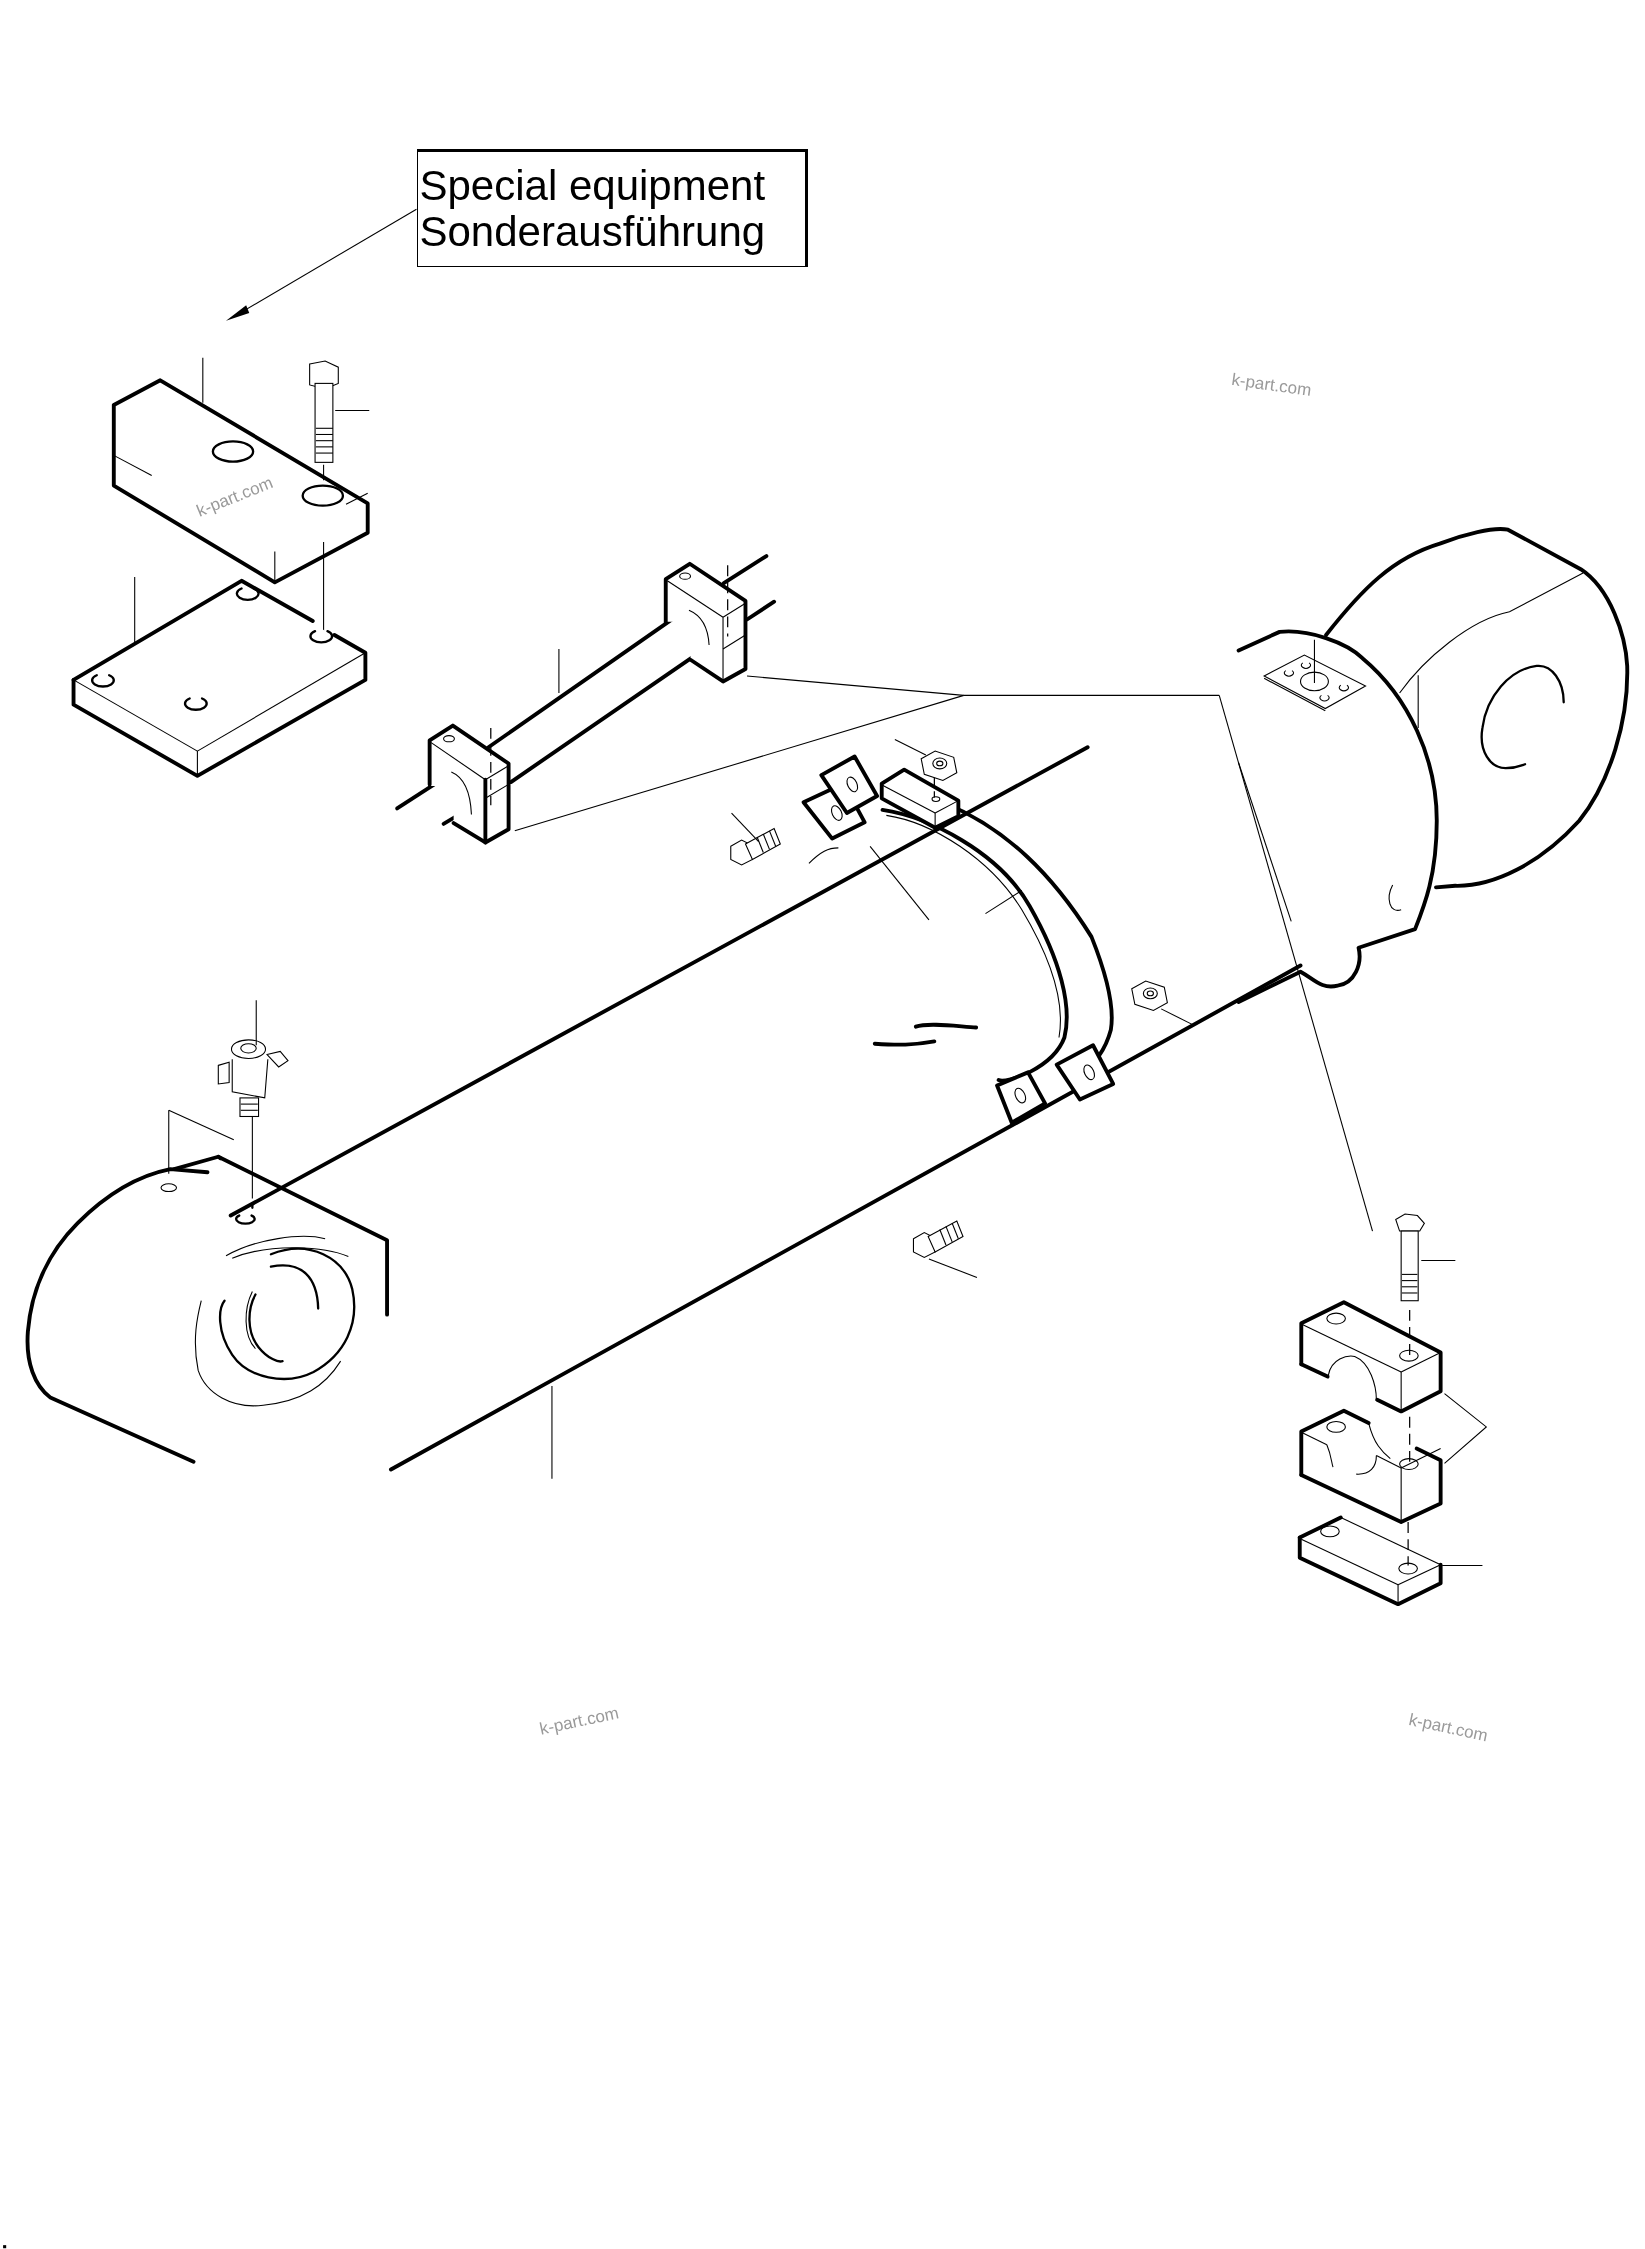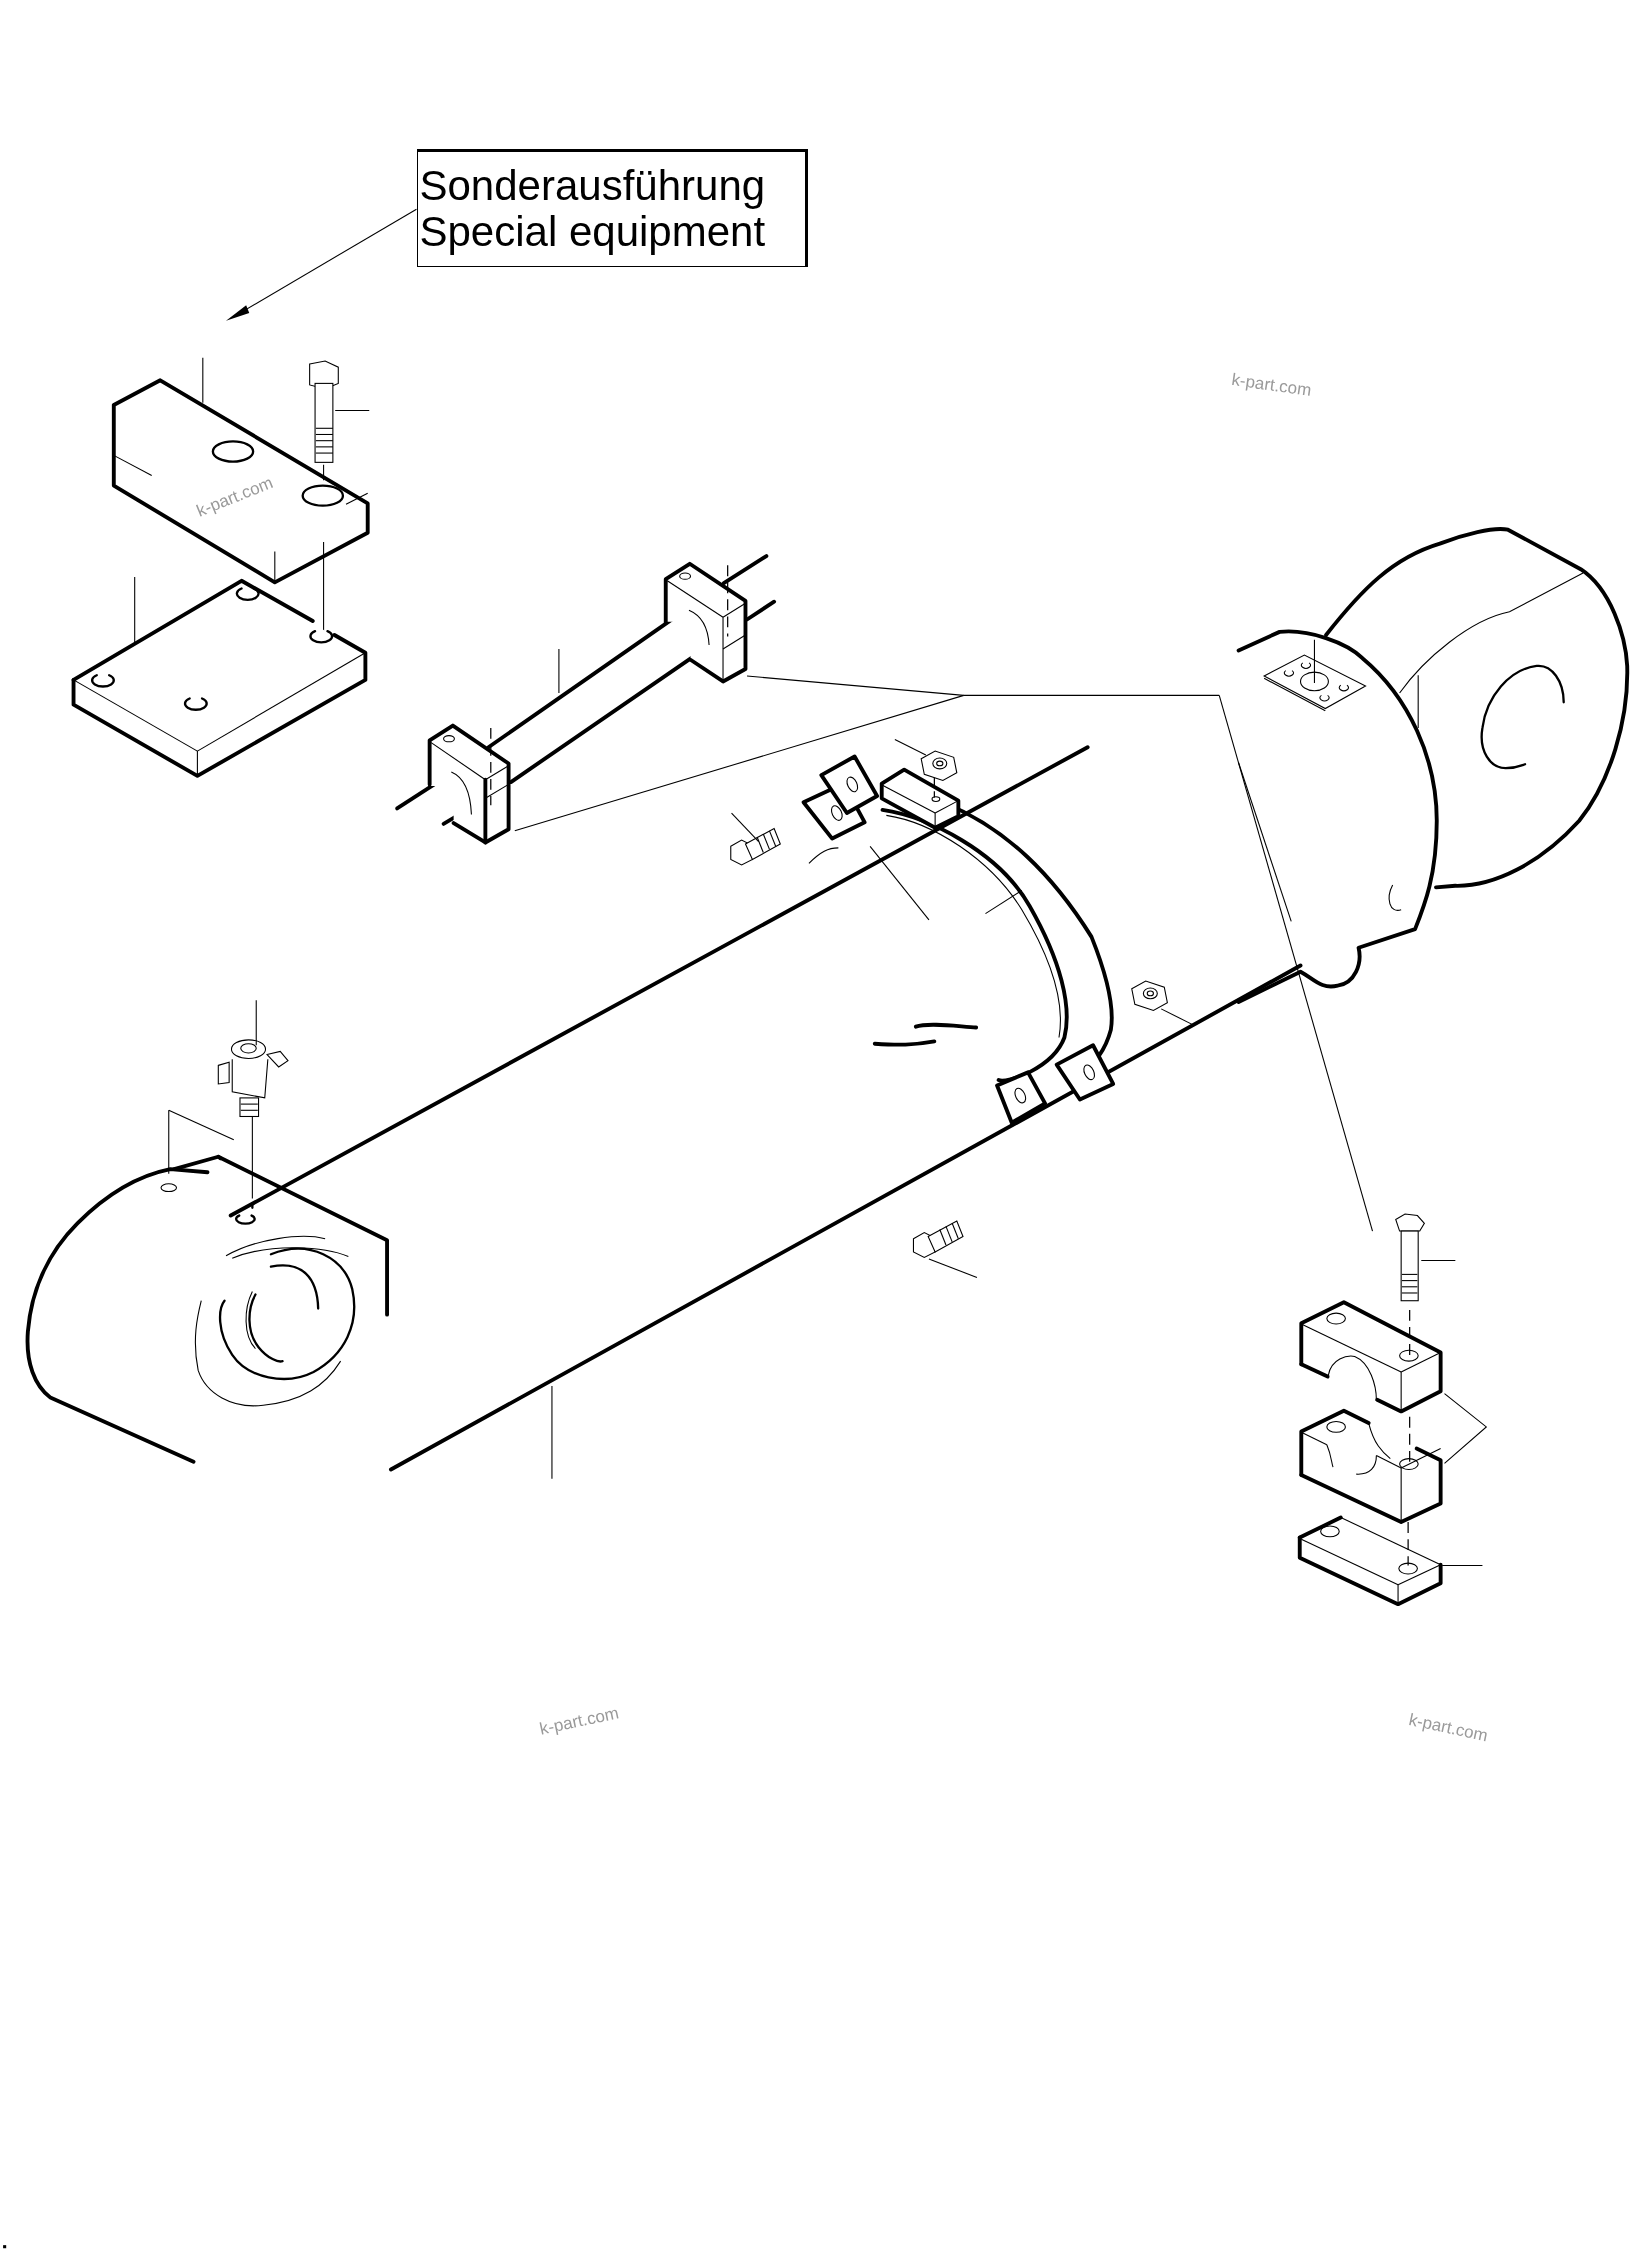--- a/index.html
+++ b/index.html
@@ -302,21 +302,21 @@
     <line class="dash" x1="1819" y1="1966" x2="1819" y2="2022"></line>
     <line class="thin" x1="1863" y1="2022" x2="1915" y2="2022"></line>
   </g>
 
   <line class="thin" x1="1575" y1="898" x2="1773" y2="1590"></line>
 
   <rect x="4" y="2900" width="4" height="4" fill="#000"></rect>
 </svg>
 
 <div class="label-box">
+  <span class="label-line">Special equipment</span>
   <span class="label-line">Sonderausführung</span>
-  <span class="label-line">Special equipment</span>
 </div>
 
 <span class="watermark" style="left:1233px;top:370px;transform:rotate(8deg);">k-part.com</span>
 <span class="watermark" style="left:194px;top:503px;transform:rotate(-22deg);">k-part.com</span>
 <span class="watermark" style="left:538px;top:1720px;transform:rotate(-12deg);">k-part.com</span>
 <span class="watermark" style="left:1411px;top:1710px;transform:rotate(12deg);">k-part.com</span>
 
 
 </body></html>

